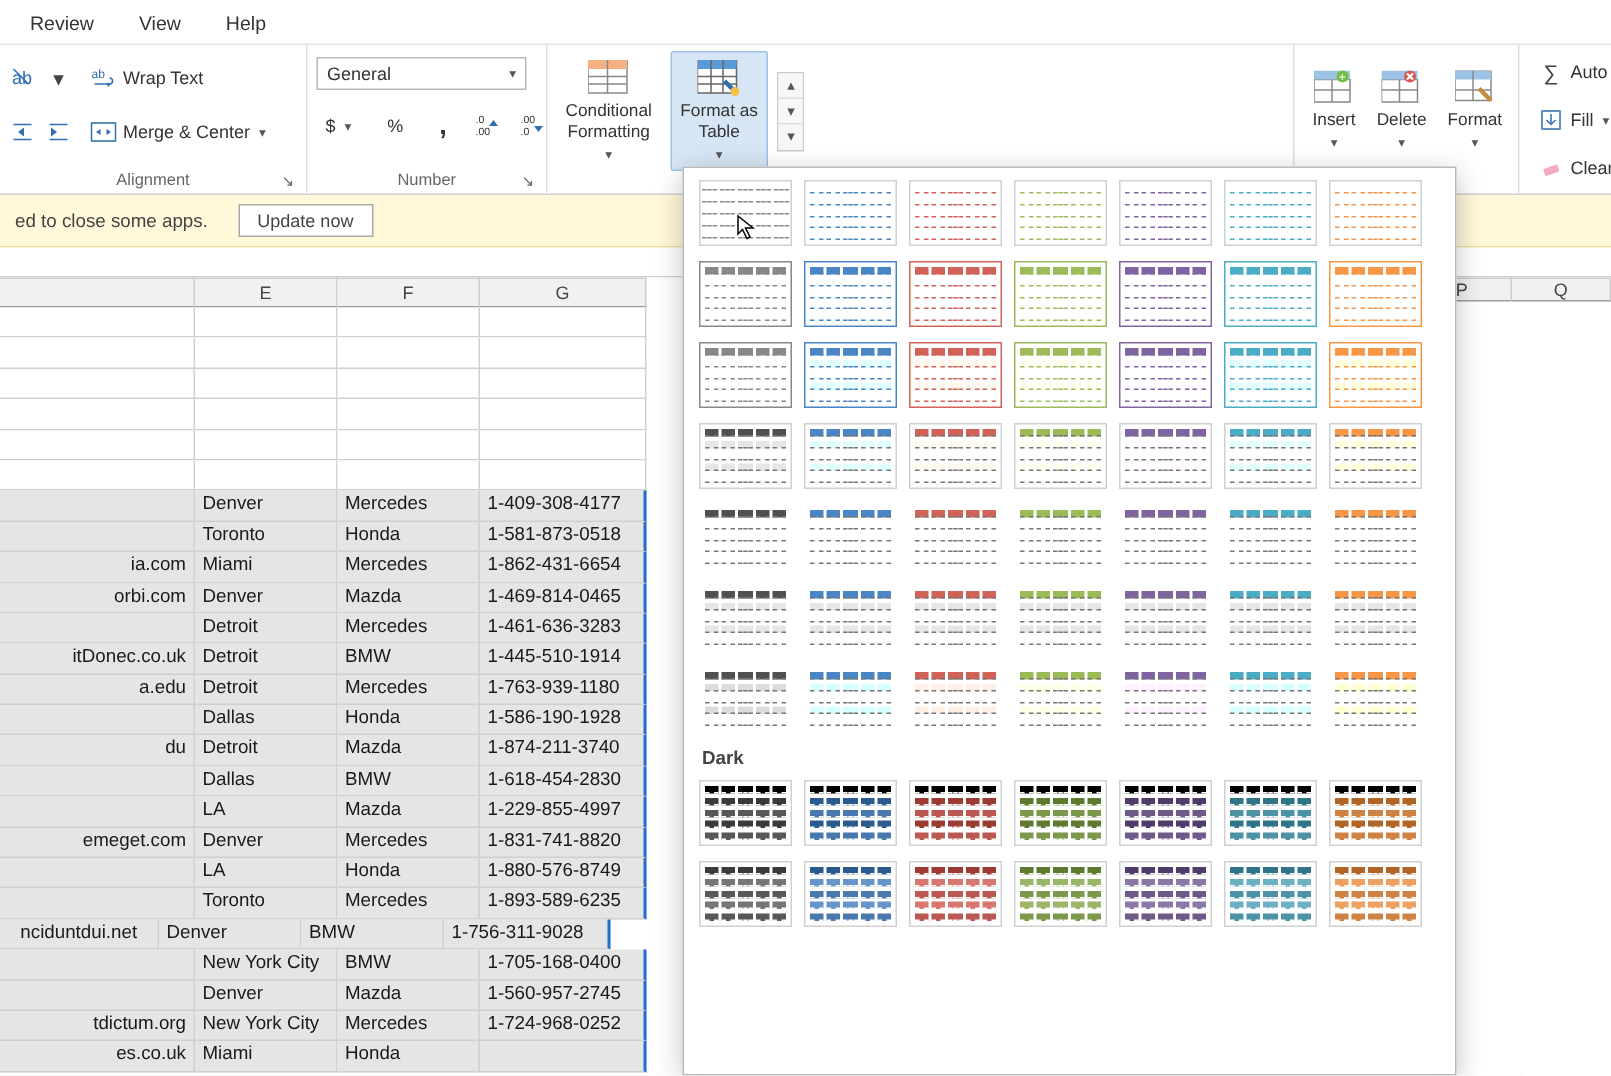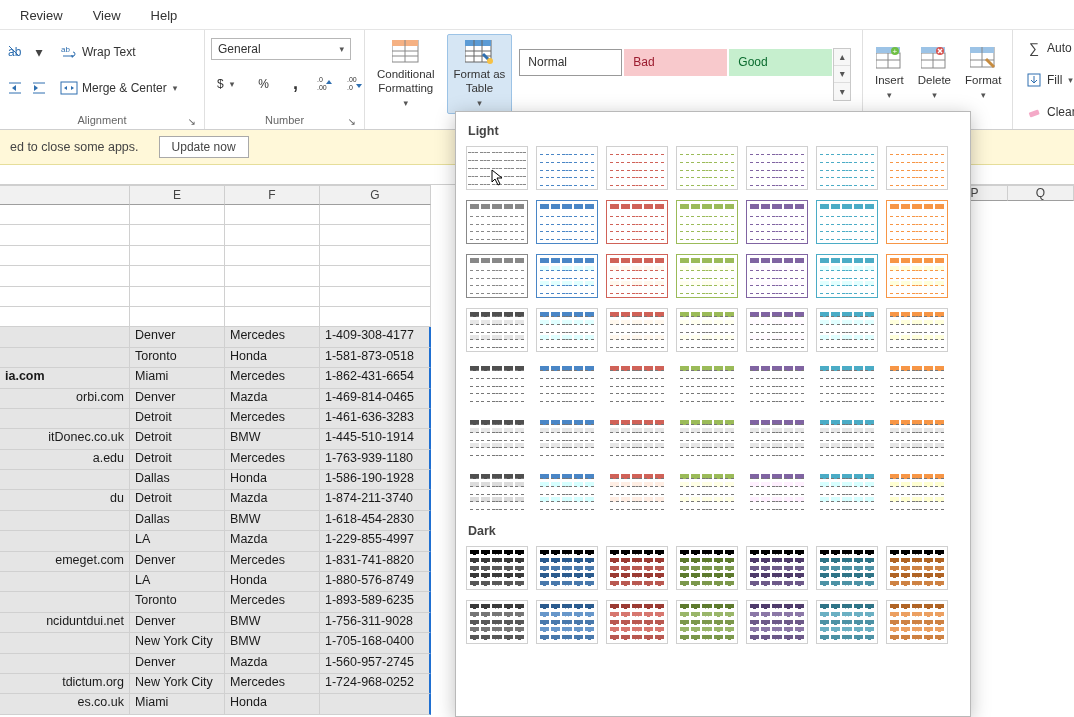--- a/index.html
+++ b/index.html
@@ -403,31 +403,20 @@
               <circle cx="25" cy="21" r="3" fill="#f6c145"></circle>
             </svg>
         </span>
         <span style="white-space:pre-line;">Format as
 Table</span>
         <span class="caret">▾</span>
       </div>
 
       <div style="display:flex;">
         <div style="display:flex; flex-direction:column;">
-          <div style="display:flex;">
-            <div class="style-cell style-normal">
-                <span>Normal</span>
-              </div>
-            <div class="style-cell style-bad">
-                <span>Bad</span>
-              </div>
-            <div class="style-cell style-good">
-                <span>Good</span>
-              </div>
-          </div>
         </div>
         <div class="gallery-scroller">
           <div>▴</div>
           <div>▾</div>
           <div>▾</div>
         </div>
       </div>
     </div>
     <div class="group-label">&nbsp;</div>
   </div>
@@ -572,21 +561,21 @@
         <div class="cell selshade" style="width:95px">Mercedes</div>
         <div class="cell selshade" style="width:111px; border-right:2px solid #1f6fd1;">1-409-308-4177</div>
       </div>
       <div class="grid-row">
         <div class="cell selshade" style="width:130px; text-align:right;"></div>
         <div class="cell selshade" style="width:95px">Toronto</div>
         <div class="cell selshade" style="width:95px">Honda</div>
         <div class="cell selshade" style="width:111px; border-right:2px solid #1f6fd1;">1-581-873-0518</div>
       </div>
       <div class="grid-row">
-        <div class="cell selshade" style="width:130px; text-align:left;font-weight:bold;">ia.com</div>
+        <div class="cell selshade" style="width:130px; text-align:right;">ia.com</div>
         <div class="cell selshade" style="width:95px">Miami</div>
         <div class="cell selshade" style="width:95px">Mercedes</div>
         <div class="cell selshade" style="width:111px; border-right:2px solid #1f6fd1;">1-862-431-6654</div>
       </div>
       <div class="grid-row">
         <div class="cell selshade" style="width:130px; text-align:right;">orbi.com</div>
         <div class="cell selshade" style="width:95px">Denver</div>
         <div class="cell selshade" style="width:95px">Mazda</div>
         <div class="cell selshade" style="width:111px; border-right:2px solid #1f6fd1;">1-469-814-0465</div>
       </div>
@@ -644,21 +633,21 @@
         <div class="cell selshade" style="width:95px">Honda</div>
         <div class="cell selshade" style="width:111px; border-right:2px solid #1f6fd1;">1-880-576-8749</div>
       </div>
       <div class="grid-row">
         <div class="cell selshade" style="width:130px; text-align:right;"></div>
         <div class="cell selshade" style="width:95px">Toronto</div>
         <div class="cell selshade" style="width:95px">Mercedes</div>
         <div class="cell selshade" style="width:111px; border-right:2px solid #1f6fd1;">1-893-589-6235</div>
       </div>
       <div class="grid-row">
-        <div class="cell selshade" style="width:130px; text-align:right;">nciduntdui.net</div>
+        <div class="cell selshade" style="width:106px; text-align:center;">nciduntdui.net</div>
         <div class="cell selshade" style="width:95px">Denver</div>
         <div class="cell selshade" style="width:95px">BMW</div>
         <div class="cell selshade" style="width:111px; border-right:2px solid #1f6fd1;">1-756-311-9028</div>
       </div>
       <div class="grid-row">
         <div class="cell selshade" style="width:130px; text-align:right;"></div>
         <div class="cell selshade" style="width:95px">New York City</div>
         <div class="cell selshade" style="width:95px">BMW</div>
         <div class="cell selshade" style="width:111px; border-right:2px solid #1f6fd1;">1-705-168-0400</div>
       </div>
@@ -677,21 +666,20 @@
       <div class="grid-row">
         <div class="cell selshade" style="width:130px; text-align:right;">es.co.uk</div>
         <div class="cell selshade" style="width:95px">Miami</div>
         <div class="cell selshade" style="width:95px">Honda</div>
         <div class="cell selshade" style="width:111px; border-right:2px solid #1f6fd1;"></div>
       </div>
     </div>
 </div>
 
 <div class="fmt-popup">
-  <div class="fmt-section-title">Light</div>
   <div class="fmt-grid" id="light-row1">
       <div class="swatch selected" style="border: 1px solid rgb(208, 208, 208); position: relative;">
         <div class="hdr">
           <span style="background: transparent; border-bottom: 1px dashed rgb(136, 136, 136);"></span>
           <span style="background: transparent; border-bottom: 1px dashed rgb(136, 136, 136);"></span>
           <span style="background: transparent; border-bottom: 1px dashed rgb(136, 136, 136);"></span>
           <span style="background: transparent; border-bottom: 1px dashed rgb(136, 136, 136);"></span>
           <span style="background: transparent; border-bottom: 1px dashed rgb(136, 136, 136);"></span>
         </div>
         <div class="row">

